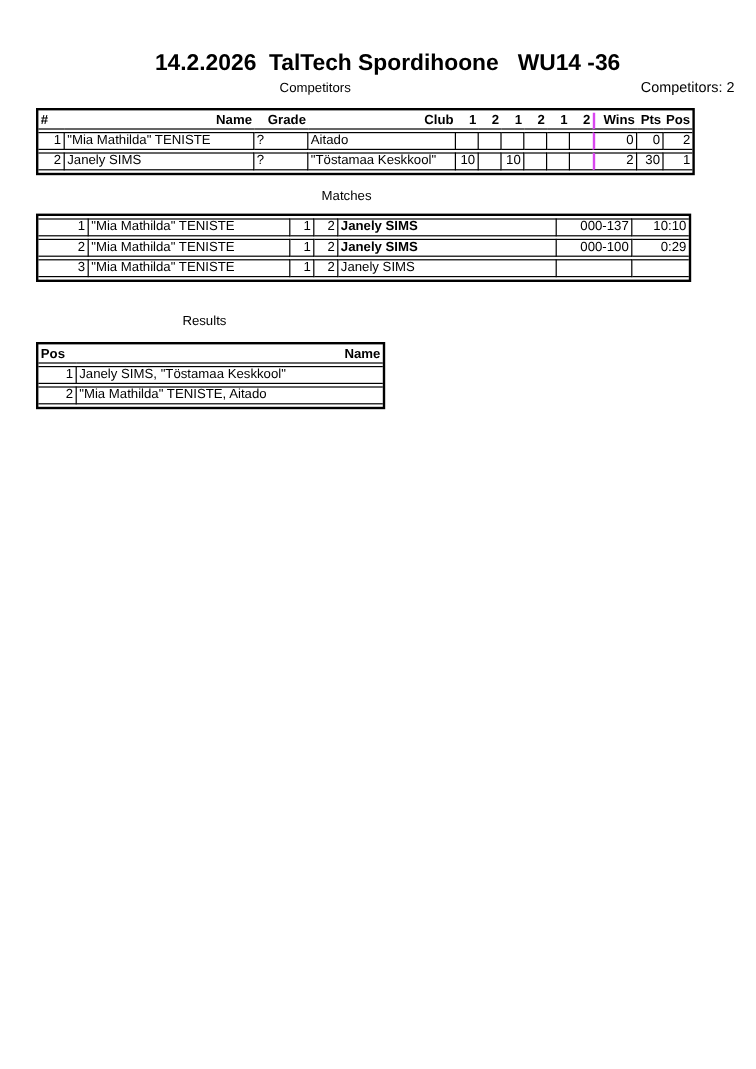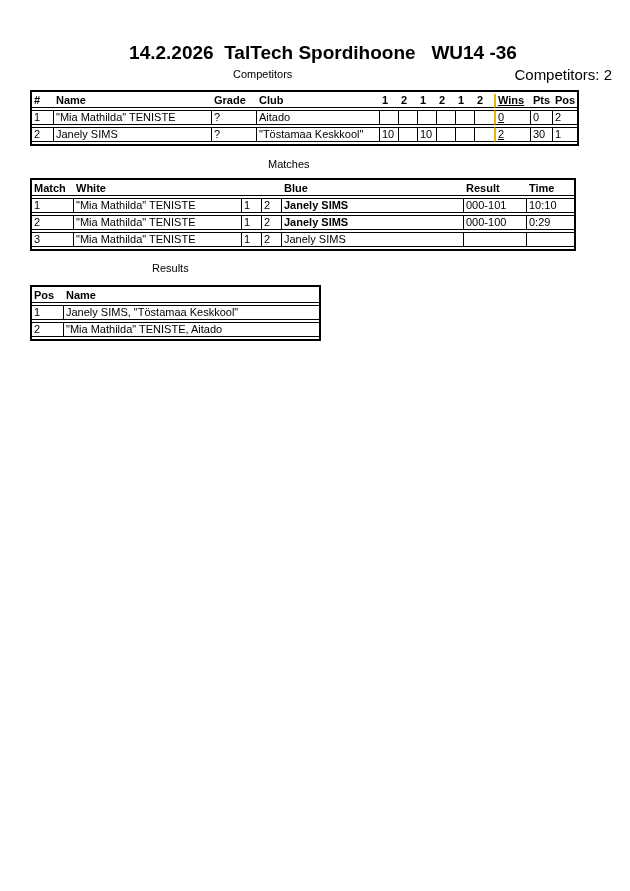--- a/index.html
+++ b/index.html
@@ -11,21 +11,21 @@
   }
   .page-title {
     position: absolute; top: 42px; left: 8px; width: 630px;
     text-align: center; font-size: 19px; font-weight: bold;
     white-space: pre; letter-spacing: 0px;
   }
   .section-label { position: absolute; font-size: 11px; font-weight: normal; white-space: nowrap; }
   #lbl-competitors { left: 233px; top: 68px; }
   #lbl-matches     { left: 268px; top: 158px; }
   #lbl-results     { left: 152px; top: 262px; }
-  .count-label { position: absolute; top: 66px; right: 18px; font-size: 15px; white-space: nowrap; }
+  .count-label { position: absolute; top: 66px; right: 18px; font-size: 12px; white-space: nowrap; }
 
   table.tbl {
     position: absolute;
     border: 2px solid #000;
     border-collapse: separate;
     border-spacing: 0 2px;
     table-layout: fixed;
     background: #fff;
   }
   .tbl th, .tbl td {
@@ -34,23 +34,23 @@
     white-space: nowrap; overflow: hidden;
   }
   .tbl th { font-weight: bold; border-bottom: 1px solid #000; }
   .tbl td {
     border-top: 1px solid #000;
     border-bottom: 1px solid #000;
     border-right: 1px solid #000;
   }
   .tbl td:last-child { border-right: none; }
   td.no-r { border-right: none; }
-  .col-wins { border-left: 2px solid #eab308; text-decoration: underline; }
+  .col-wins { border-left: 2px solid #d946ef; }
   .al { text-align: left; }
-  .ac { text-align: left; }
+  .ac { text-align: right; }
   .pl { padding-left: 5px; }
   .b  { font-weight: bold; }
 
   #tbl-competitors { left: 30px; top: 90px; }
   #tbl-matches     { left: 30px; top: 178px; }
   #tbl-results     { left: 30px; top: 285px; }
 </style>
 </head>
 <body>
 
@@ -129,36 +129,27 @@
   <colgroup>
     <col style="width:42px">
       <col style="width:168px">
       <col style="width:20px">
       <col style="width:20px">
     <col style="width:182px">
       <col style="width:63px">
       <col style="width:47px">
   </colgroup>
   <tbody>
-      <tr>
-    <th class="al">Match</th>
-    <th class="ac">White</th>
-    <th class="ac"></th>
-    <th class="ac"></th>
-    <th class="ac">Blue</th>
-    <th class="ac">Result</th>
-    <th class="ac">Time</th>
-  </tr>
   <tr>
     <td class="ac">1</td>
     <td class="al pl">"Mia Mathilda" TENISTE</td>
     <td class="ac">1</td>
     <td class="ac">2</td>
     <td class="al pl b">Janely SIMS</td>
-    <td class="ac">000-101</td>
+    <td class="ac">000-137</td>
     <td class="ac">10:10</td>
   </tr>
   <tr>
     <td class="ac">2</td>
     <td class="al pl">"Mia Mathilda" TENISTE</td>
     <td class="ac">1</td>
     <td class="ac">2</td>
     <td class="al pl b">Janely SIMS</td>
     <td class="ac">000-100</td>
     <td class="ac">0:29</td>

